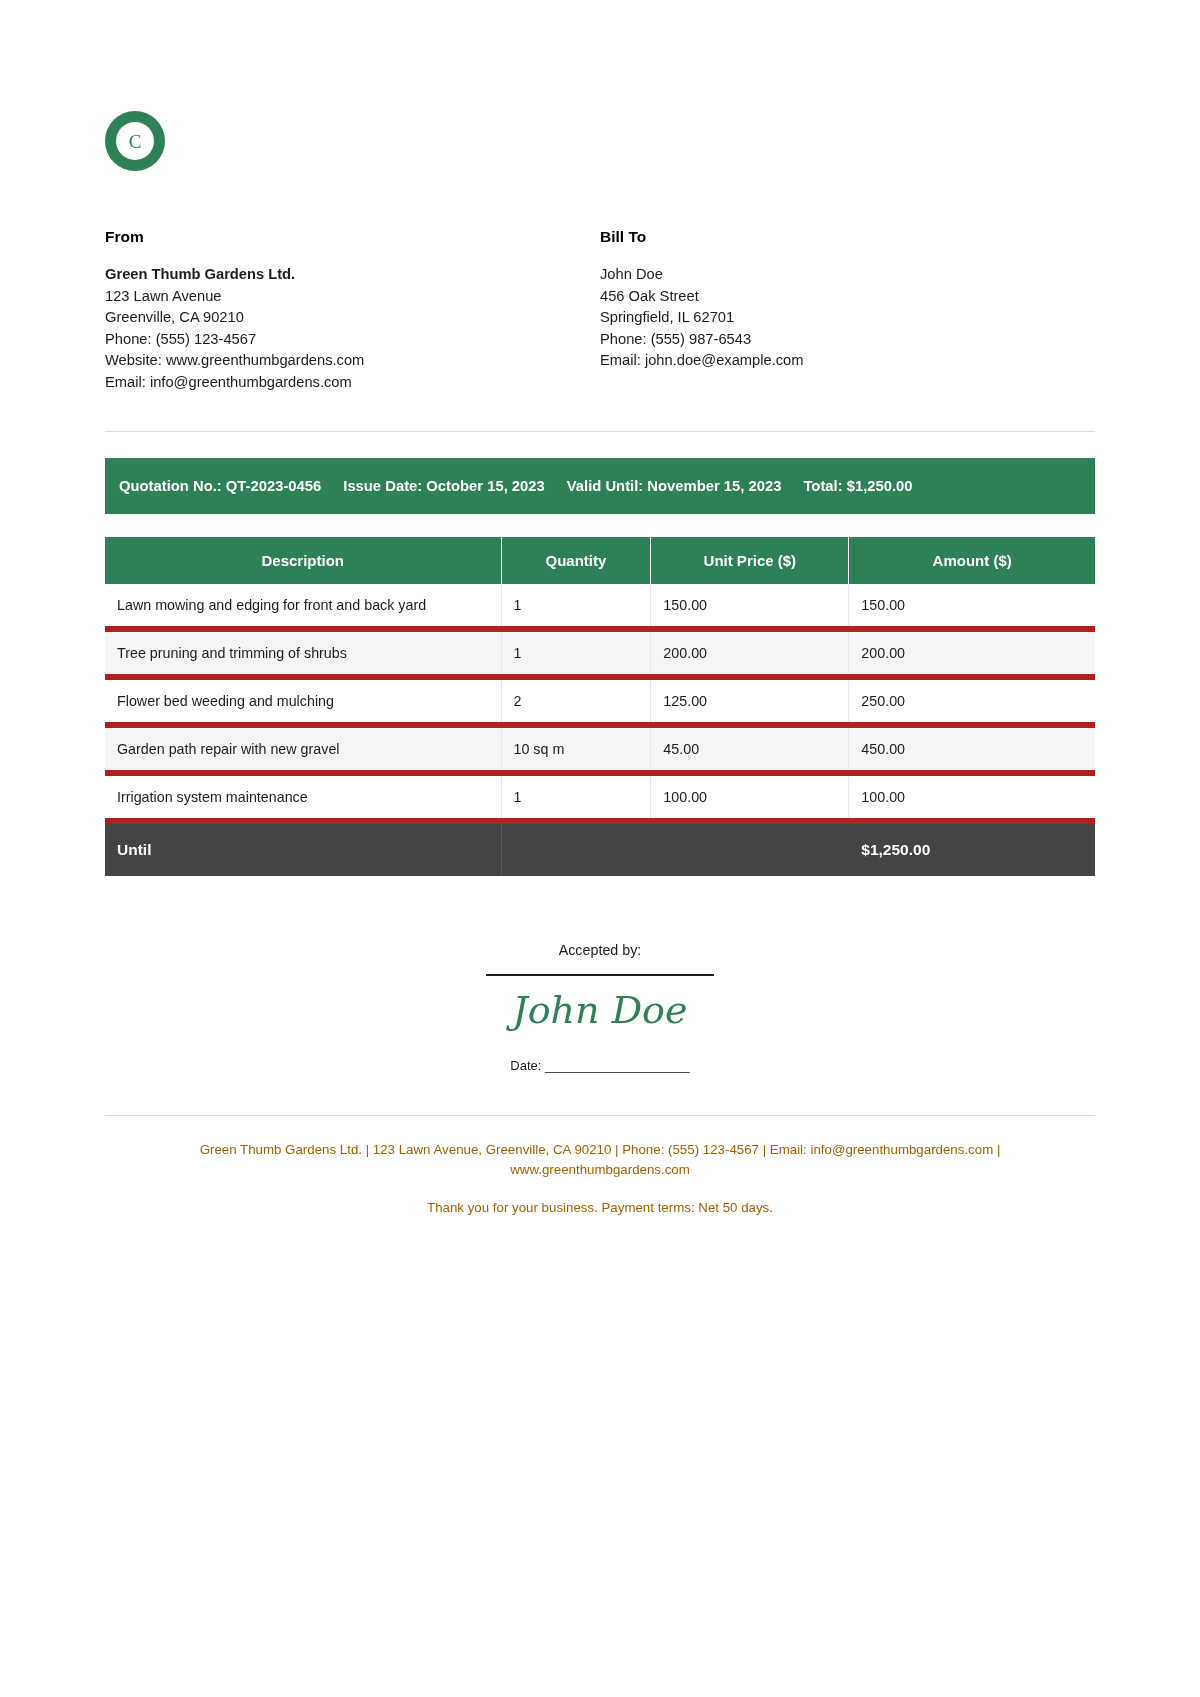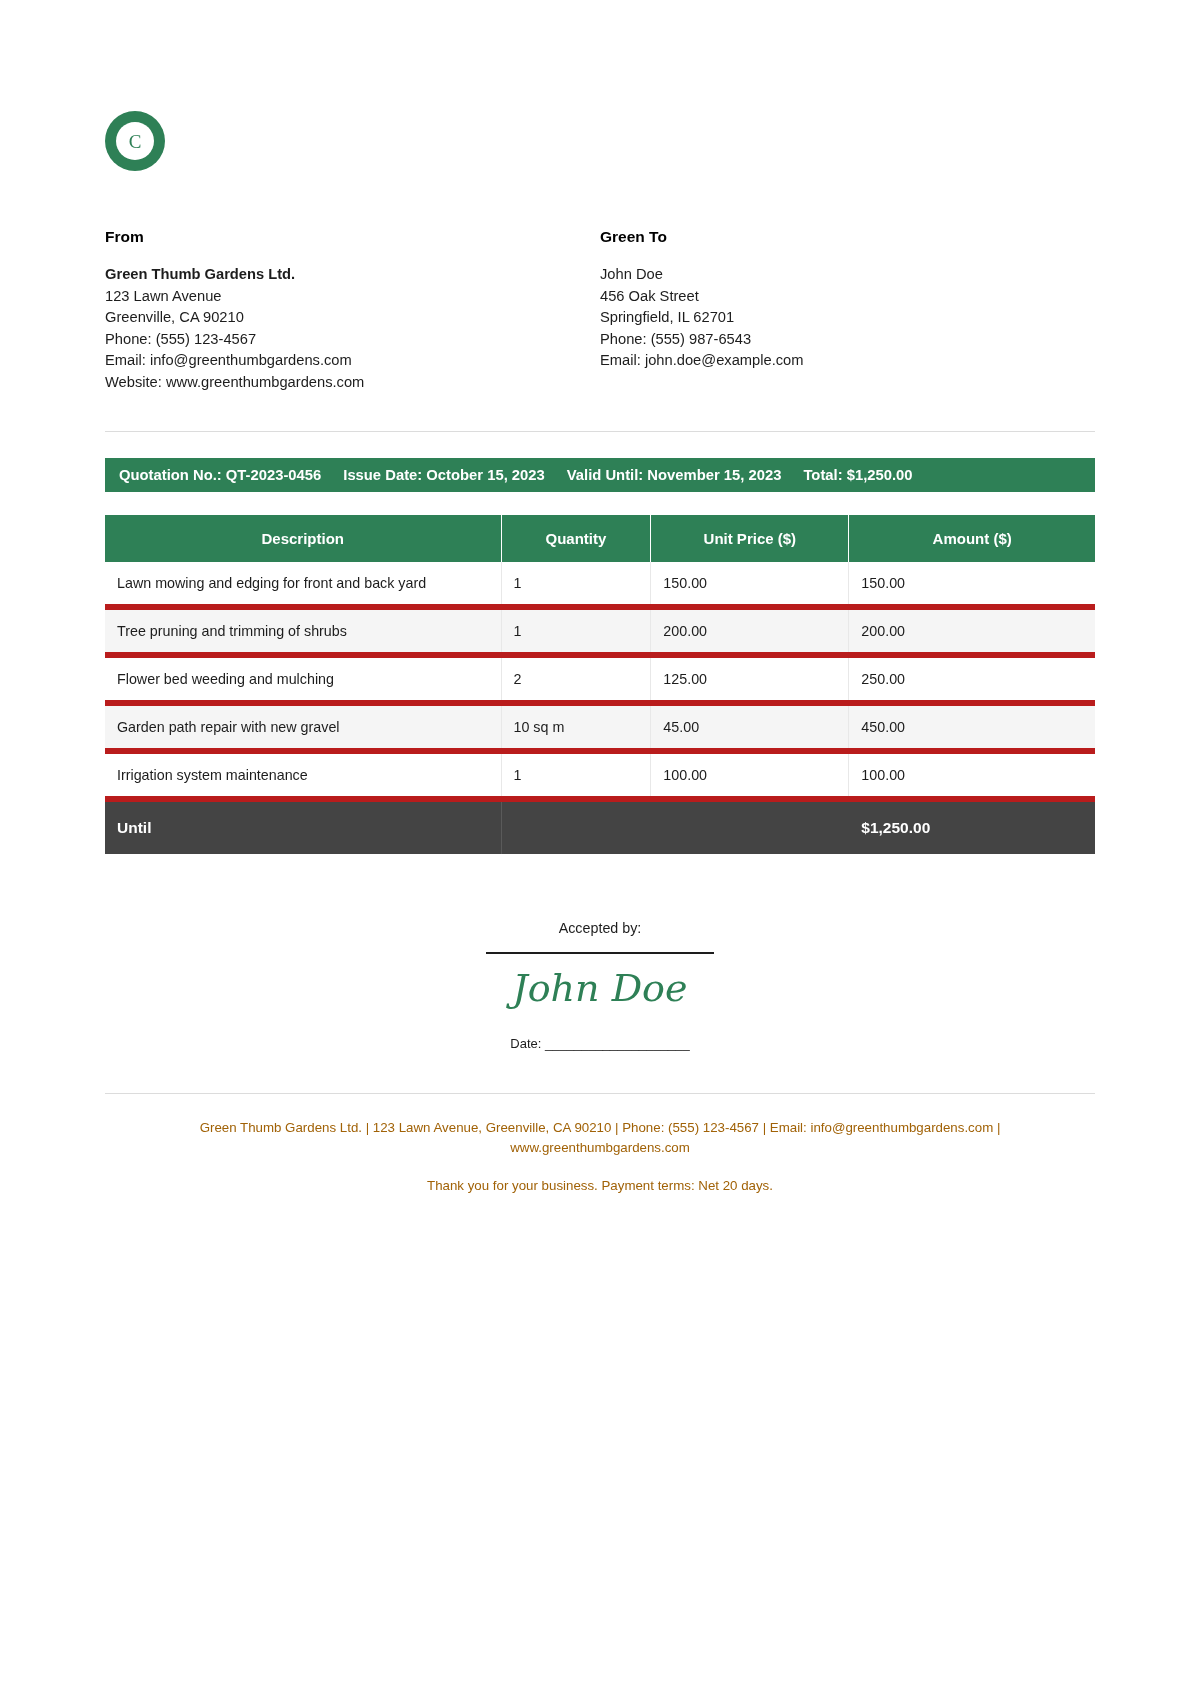--- a/index.html
+++ b/index.html
@@ -84,21 +84,21 @@
     height: 1px;
     background: #dcdcdc;
     margin-top: 38px;
   }
 
   
   .meta-bar {
     margin-top: 26px;
     background: #2e8056;
     color: #ffffff;
-    height: 34px;
+    height: 56px;
     display: flex;
     align-items: center;
     padding: 0 14px;
     gap: 22px;
   }
   .meta-item {
     font-size: 14.8px;
     font-weight: bold;
     white-space: nowrap;
   }
@@ -210,25 +210,25 @@
     </div>
   </div>
 
   <div class="parties">
     <div class="party">
       <div class="party-heading">From</div>
       <div class="party-line strong">Green Thumb Gardens Ltd.</div>
       <div class="party-line">123 Lawn Avenue</div>
       <div class="party-line">Greenville, CA 90210</div>
       <div class="party-line">Phone: (555) 123-4567</div>
+      <div class="party-line">Website: www.greenthumbgardens.com</div>
       <div class="party-line">Email: info@greenthumbgardens.com</div>
-      <div class="party-line">Website: www.greenthumbgardens.com</div>
     </div>
     <div class="party">
-      <div class="party-heading">Green To</div>
+      <div class="party-heading">Bill To</div>
       <div class="party-line">John Doe</div>
       <div class="party-line">456 Oak Street</div>
       <div class="party-line">Springfield, IL 62701</div>
       <div class="party-line">Phone: (555) 987-6543</div>
       <div class="party-line">Email: john.doe@example.com</div>
     </div>
   </div>
 
   <div class="rule"></div>
 
@@ -298,16 +298,16 @@
     <div class="accepted-label">Accepted by:</div>
     <div class="sig-line"></div>
     <div class="signature-name">John Doe</div>
     <div class="date-row">Date: ____________________</div>
   </div>
 
   <div class="footer-rule"></div>
 
   <div class="footer">
     <div class="footer-contact">Green Thumb Gardens Ltd. | 123 Lawn Avenue, Greenville, CA 90210 | Phone: (555) 123-4567 | Email: info@greenthumbgardens.com | www.greenthumbgardens.com</div>
-    <div class="footer-terms">Thank you for your business. Payment terms: Net 20 days.</div>
+    <div class="footer-terms">Thank you for your business. Payment terms: Net 50 days.</div>
   </div>
 
 </div>
 
 </body></html>

